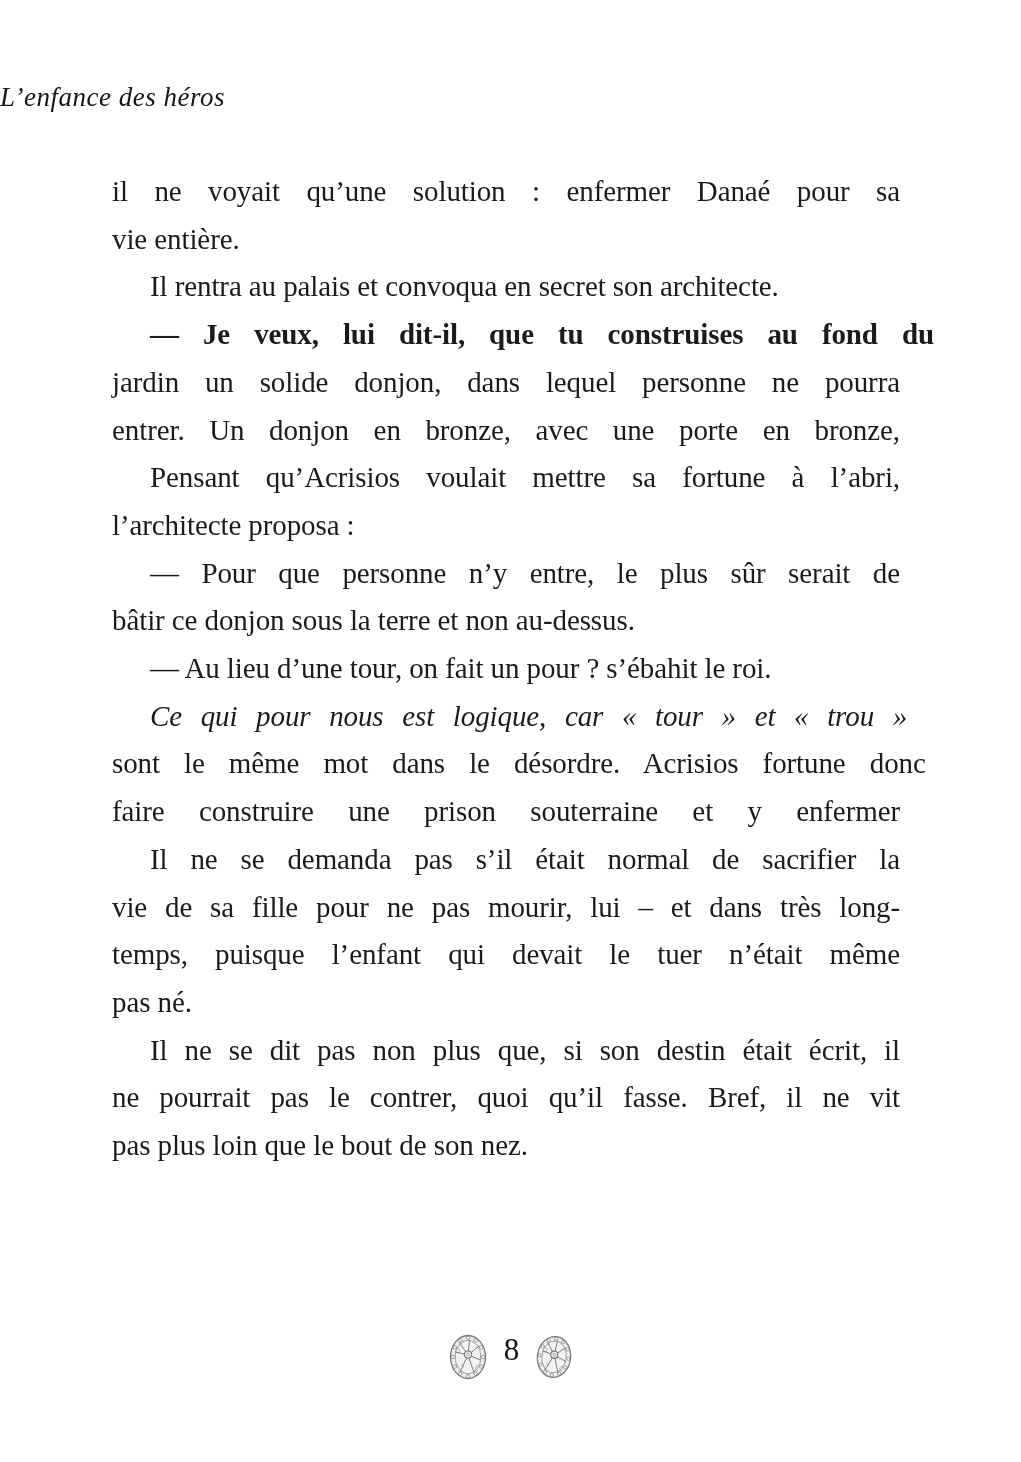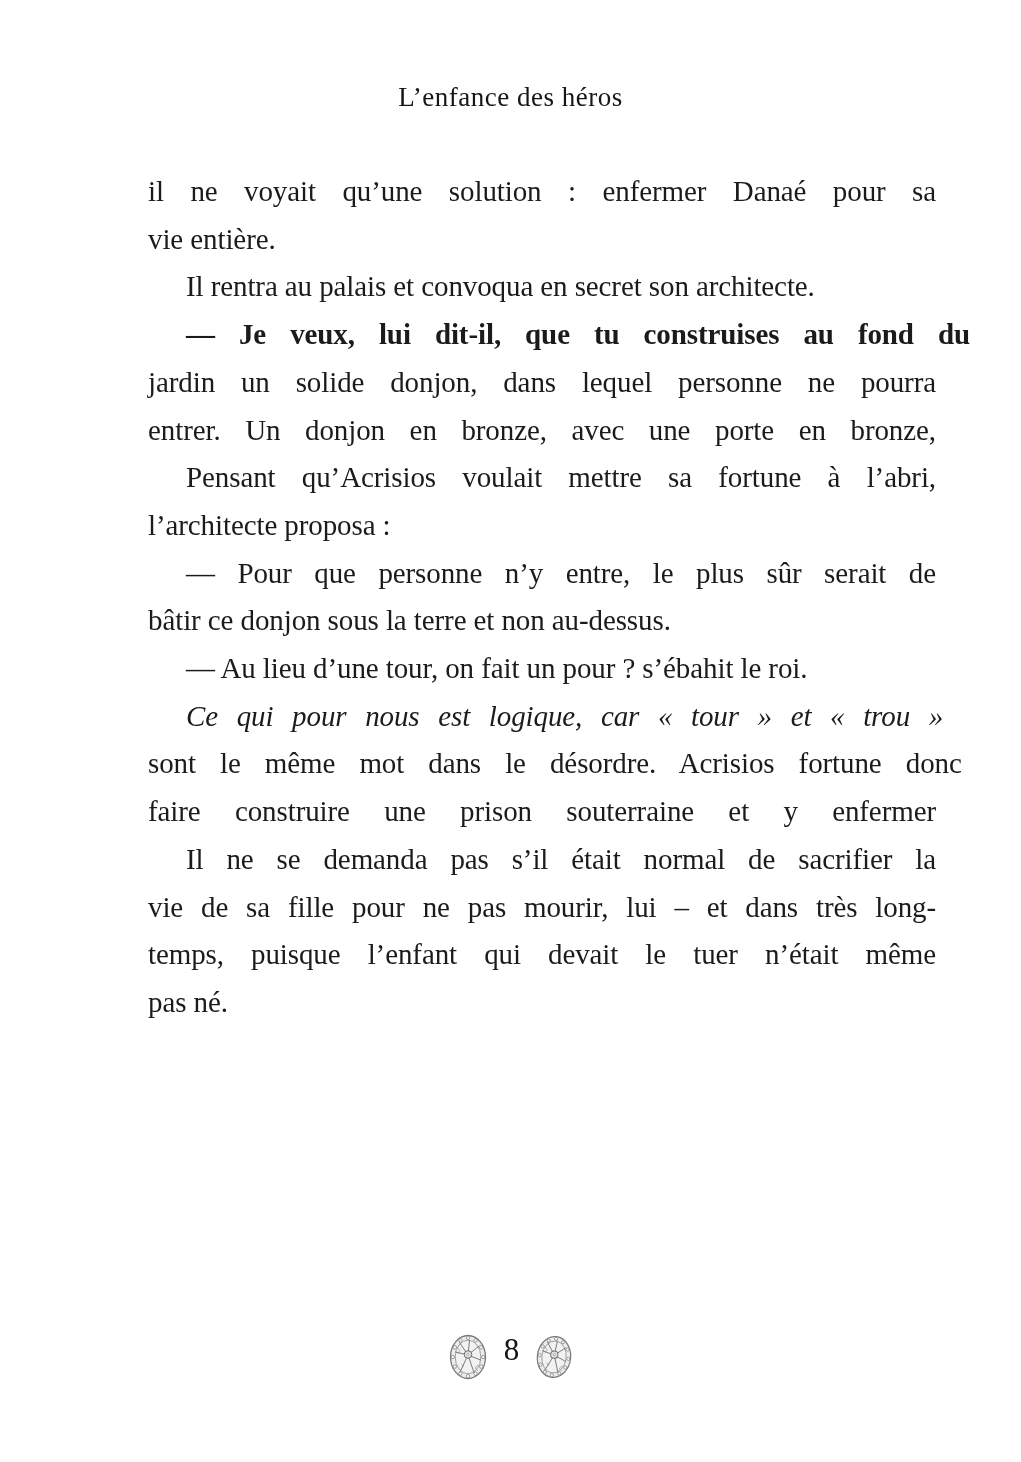--- a/index.html
+++ b/index.html
@@ -4,26 +4,26 @@
 <style>
   html,body{margin:0;padding:0;}
   body{
     width:1021px;height:1462px;position:relative;
     background:#ffffff;color:#1b1b1b;
     font-family:"Liberation Serif","DejaVu Serif",serif;
     overflow:hidden;
   }
   .running-header{
     position:absolute;top:82px;left:0;width:100%;
-    text-align:center;font-size:27px;
+    font-style:italic;font-size:27px;
     letter-spacing:0.5px;color:#161616;
   }
   #text-block{
     position:absolute;left:112px;top:168px;width:788px;
-    font-size:29px;line-height:47.7px;color:#1b1b1b;margin-left:36px;
+    font-size:29px;line-height:47.7px;color:#1b1b1b;
   }
   .para{margin:0;padding:0;}
   .line{white-space:nowrap;letter-spacing:-0.1px;}
   .line.indent{padding-left:38px;}
   .page-footer{
     position:absolute;top:1333px;left:0;width:100%;
     display:flex;justify-content:center;align-items:center;gap:16px;
   }
   .page-number{font-size:31px;color:#141414;line-height:1;transform:translateY(-8px);}
   .ornament{display:block;}
@@ -101,20 +101,25 @@
       <div class="line indent"><span style="word-spacing: 11.52px; font-style: italic;">Ce qui pour nous est logique, car « tour » et « trou »</span></div>
       <div class="line"><span style="word-spacing: 16.94px;">sont le même mot dans le désordre. Acrisios fortune donc</span></div>
       <div class="line"><span style="word-spacing: 27.17px;">faire construire une prison souterraine et y enfermer</span></div>
     </div>
     <div class="para">
       <div class="line indent"><span style="word-spacing: 15.79px;">Il ne se demanda pas s’il était normal de sacrifier la</span></div>
       <div class="line"><span style="word-spacing: 10.74px;">vie de sa fille pour ne pas mourir, lui – et dans très long-</span></div>
       <div class="line"><span style="word-spacing: 19.96px;">temps, puisque l’enfant qui devait le tuer n’était même</span></div>
       <div class="line last"><span>pas né.</span></div>
     </div>
+    <div class="para">
+      <div class="line indent"><span style="word-spacing: 9.89px;">Il ne se dit pas non plus que, si son destin était écrit, il</span></div>
+      <div class="line"><span style="word-spacing: 13px;">ne pourrait pas le contrer, quoi qu’il fasse. Bref, il ne vit</span></div>
+      <div class="line last"><span>pas plus loin que le bout de son nez.</span></div>
+    </div>
   </main>
 
 <div class="page-footer">
   <svg class="ornament left" width="40" height="48" viewBox="0 0 40 48">
     <use href="#medallion" xlink:href="#medallion"></use>
   </svg>
   <div class="page-number">8</div>
   <svg class="ornament right" width="38" height="46" viewBox="0 0 40 48">
     <use href="#medallion" xlink:href="#medallion"></use>
   </svg>

